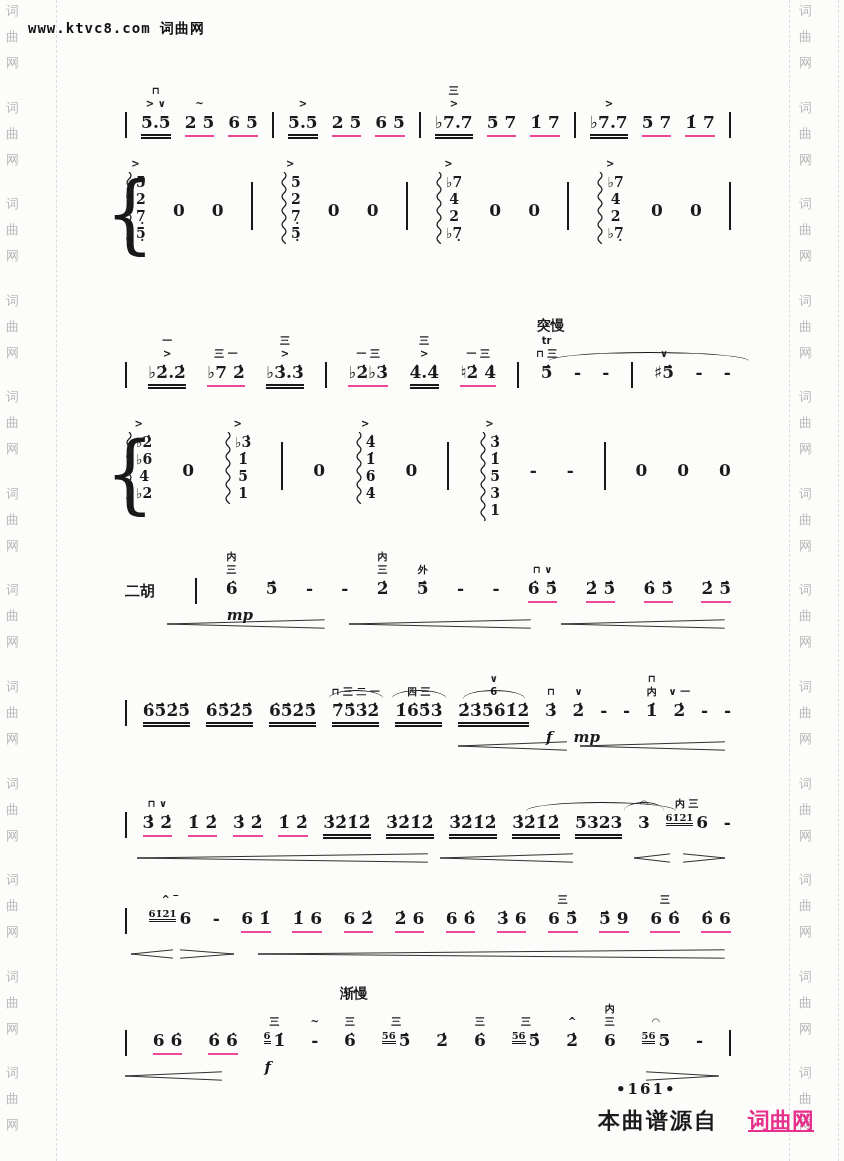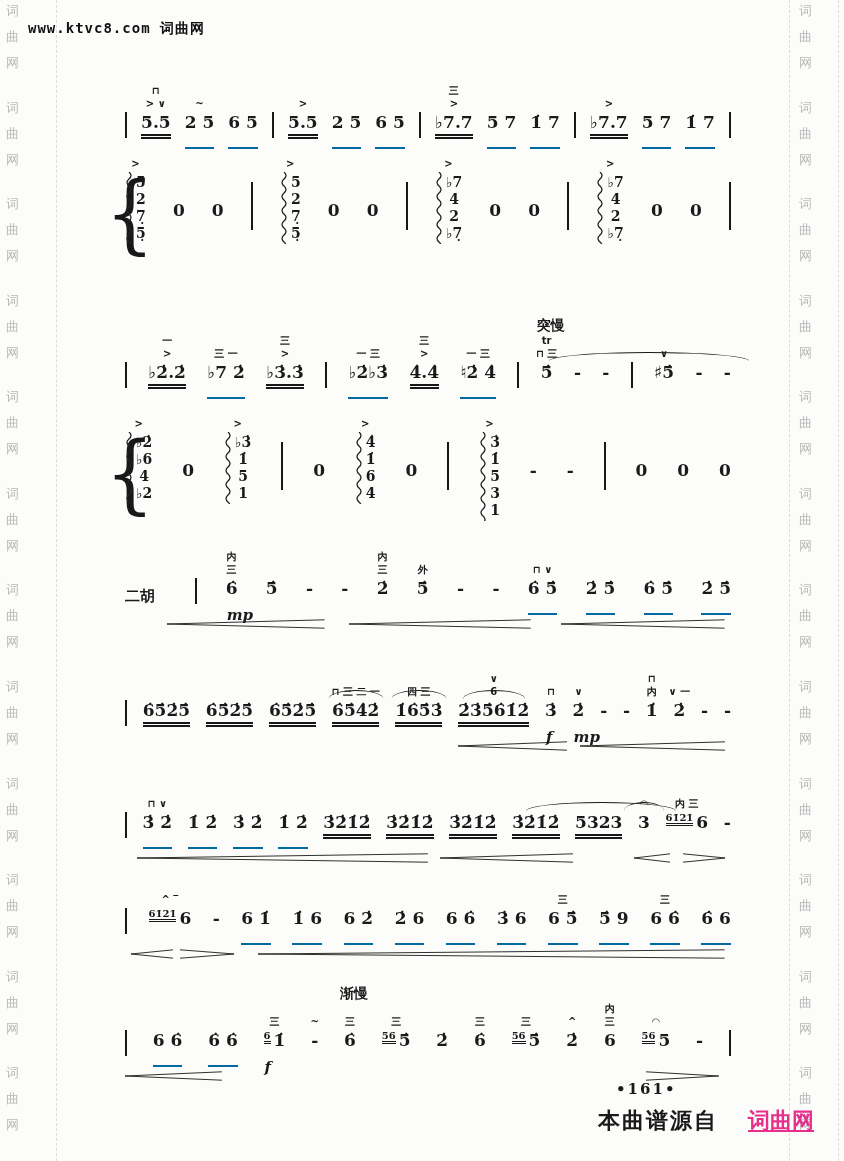--- a/index.html
+++ b/index.html
@@ -17,21 +17,21 @@
 
   .header { position:absolute; left:28px; top:20px; font:700 14px "DejaVu Sans Mono", monospace; color:#111; text-decoration:none; letter-spacing:1px; }
 
   .volta { position:absolute; left:125px; top:70px; width:597px; height:20px; border-top:2.5px solid #181818; border-left:2px solid #181818; padding-left:6px; font:italic 700 15px "DejaVu Serif", serif; }
 
   
   .system { position:absolute; left:125px; width:606px; }
   .tokens { display:flex; justify-content:space-between; align-items:flex-start; }
   .tok { position:relative; display:flex; align-items:flex-start; }
   .main { font:700 17px "DejaVu Serif", serif; white-space:pre; line-height:1.25; }
-  .u1 { border-bottom:2px solid #0369a1; padding-bottom:14px; }
+  .u1 { border-bottom:2px solid #ec4899; padding-bottom:2px; }
   .u2 { border-bottom:5px double #181818; padding-bottom:1px; }
   .above { position:absolute; bottom:calc(100% + 2px); left:50%; transform:translateX(-50%); text-align:center; font:700 10px "DejaVu Sans", sans-serif; white-space:nowrap; line-height:1.25; }
   .tempo { position:absolute; bottom:calc(100% + 27px); left:-4px; font:700 14px "DejaVu Sans", sans-serif; white-space:nowrap; }
   .arc { position:absolute; bottom:calc(100% + 1px); height:9px; border-top:1.6px solid #181818; border-radius:50% 50% 0 0 / 100% 100% 0 0; }
   .below { position:absolute; top:calc(100% + 7px); left:1px; font:italic 700 15px "DejaVu Serif", serif; }
   .grace { font:700 10px "DejaVu Serif", serif; border-bottom:3px double #181818; margin-right:3px; position:relative; top:-7px; white-space:pre; }
   .barline { width:2px; height:26px; background:#181818; }
   .chords .barline { height:48px; margin-top:10px; }
   .chords .tok > .main { margin-top:28px; }
   .chordwrap { display:flex; align-items:center; gap:2px; }
@@ -590,21 +590,21 @@
             <div class="main u2"><span>6̇5̇2̇5̇</span></div>
           </div>
           <div class="tok">
             <div class="main u2"><span>6̇5̇2̇5̇</span></div>
           </div>
           <div class="tok">
             <div class="above">
               <div>⊓ 三 二 一</div>
             </div>
             <div class="arc" style="width: 55px; left: 50%; transform: translateX(-50%);"></div>
-            <div class="main u2"><span>6̇5̇4̇2̇</span></div>
+            <div class="main u2"><span>7̇5̇3̇2̇</span></div>
           </div>
           <div class="tok">
             <div class="above">
               <div>四 三</div>
             </div>
             <div class="arc" style="width: 55px; left: 50%; transform: translateX(-50%);"></div>
             <div class="main u2"><span>1̇6̇5̇3̇</span></div>
           </div>
           <div class="tok">
             <div class="above">

